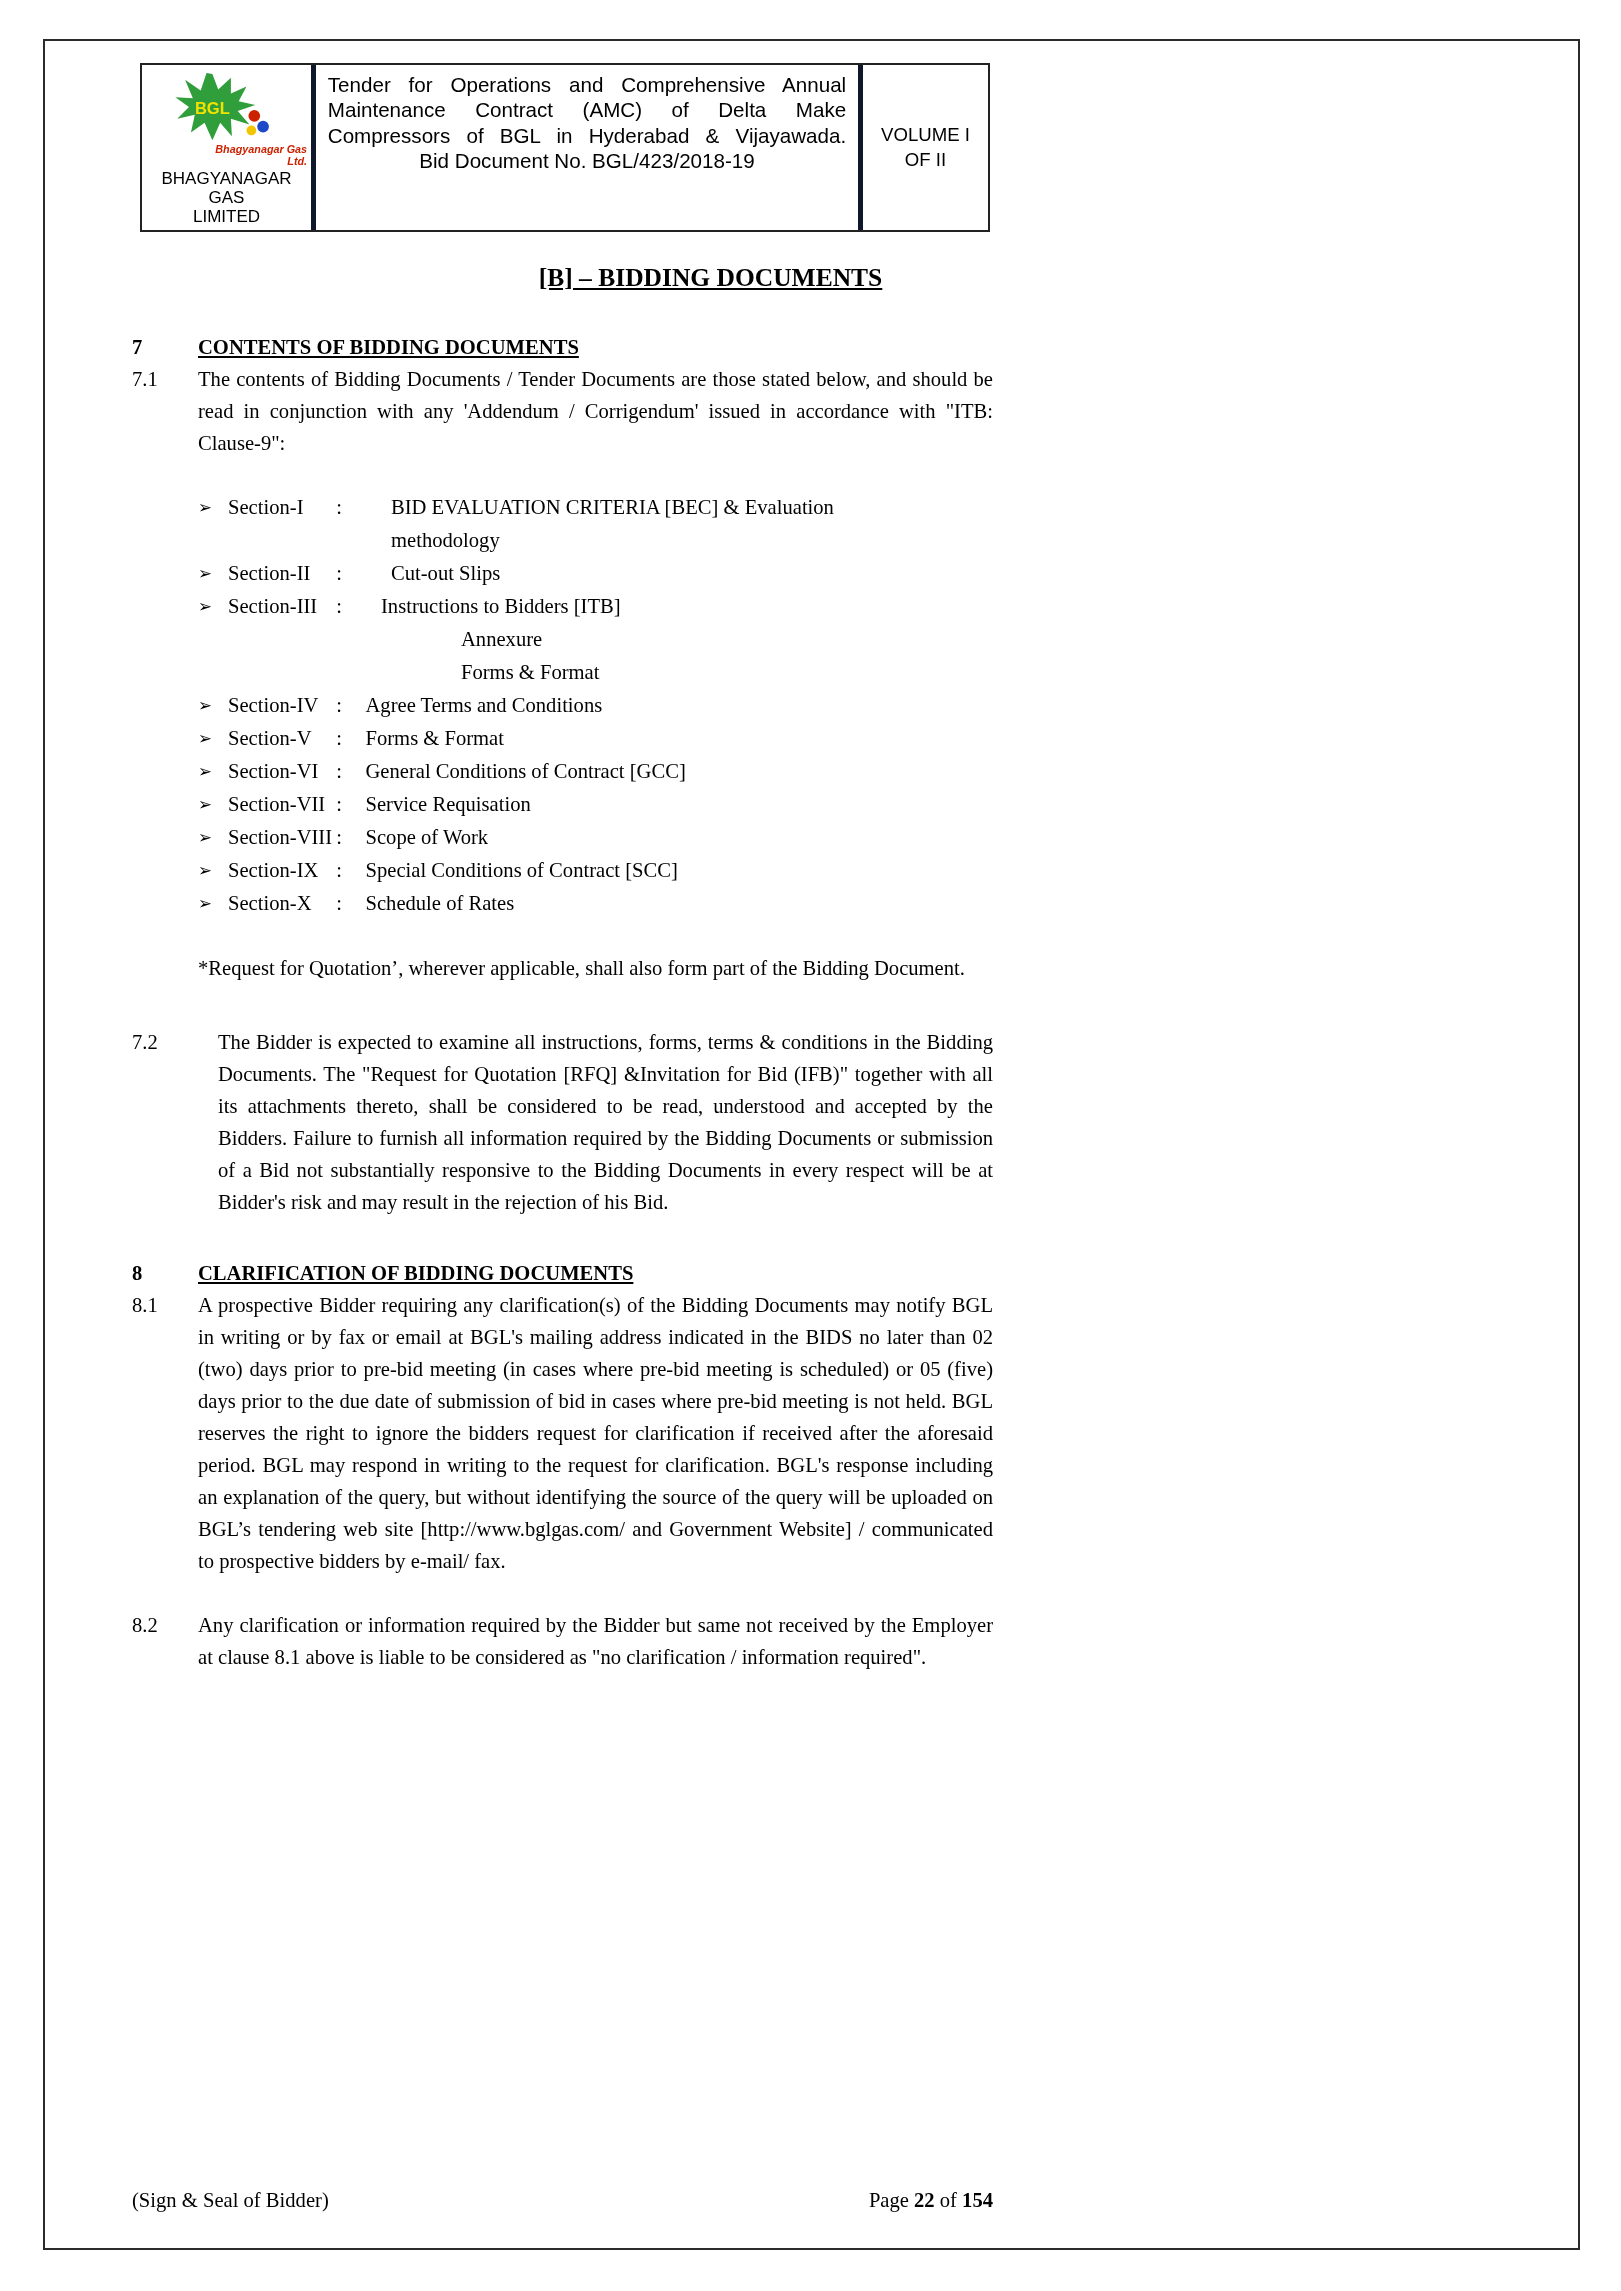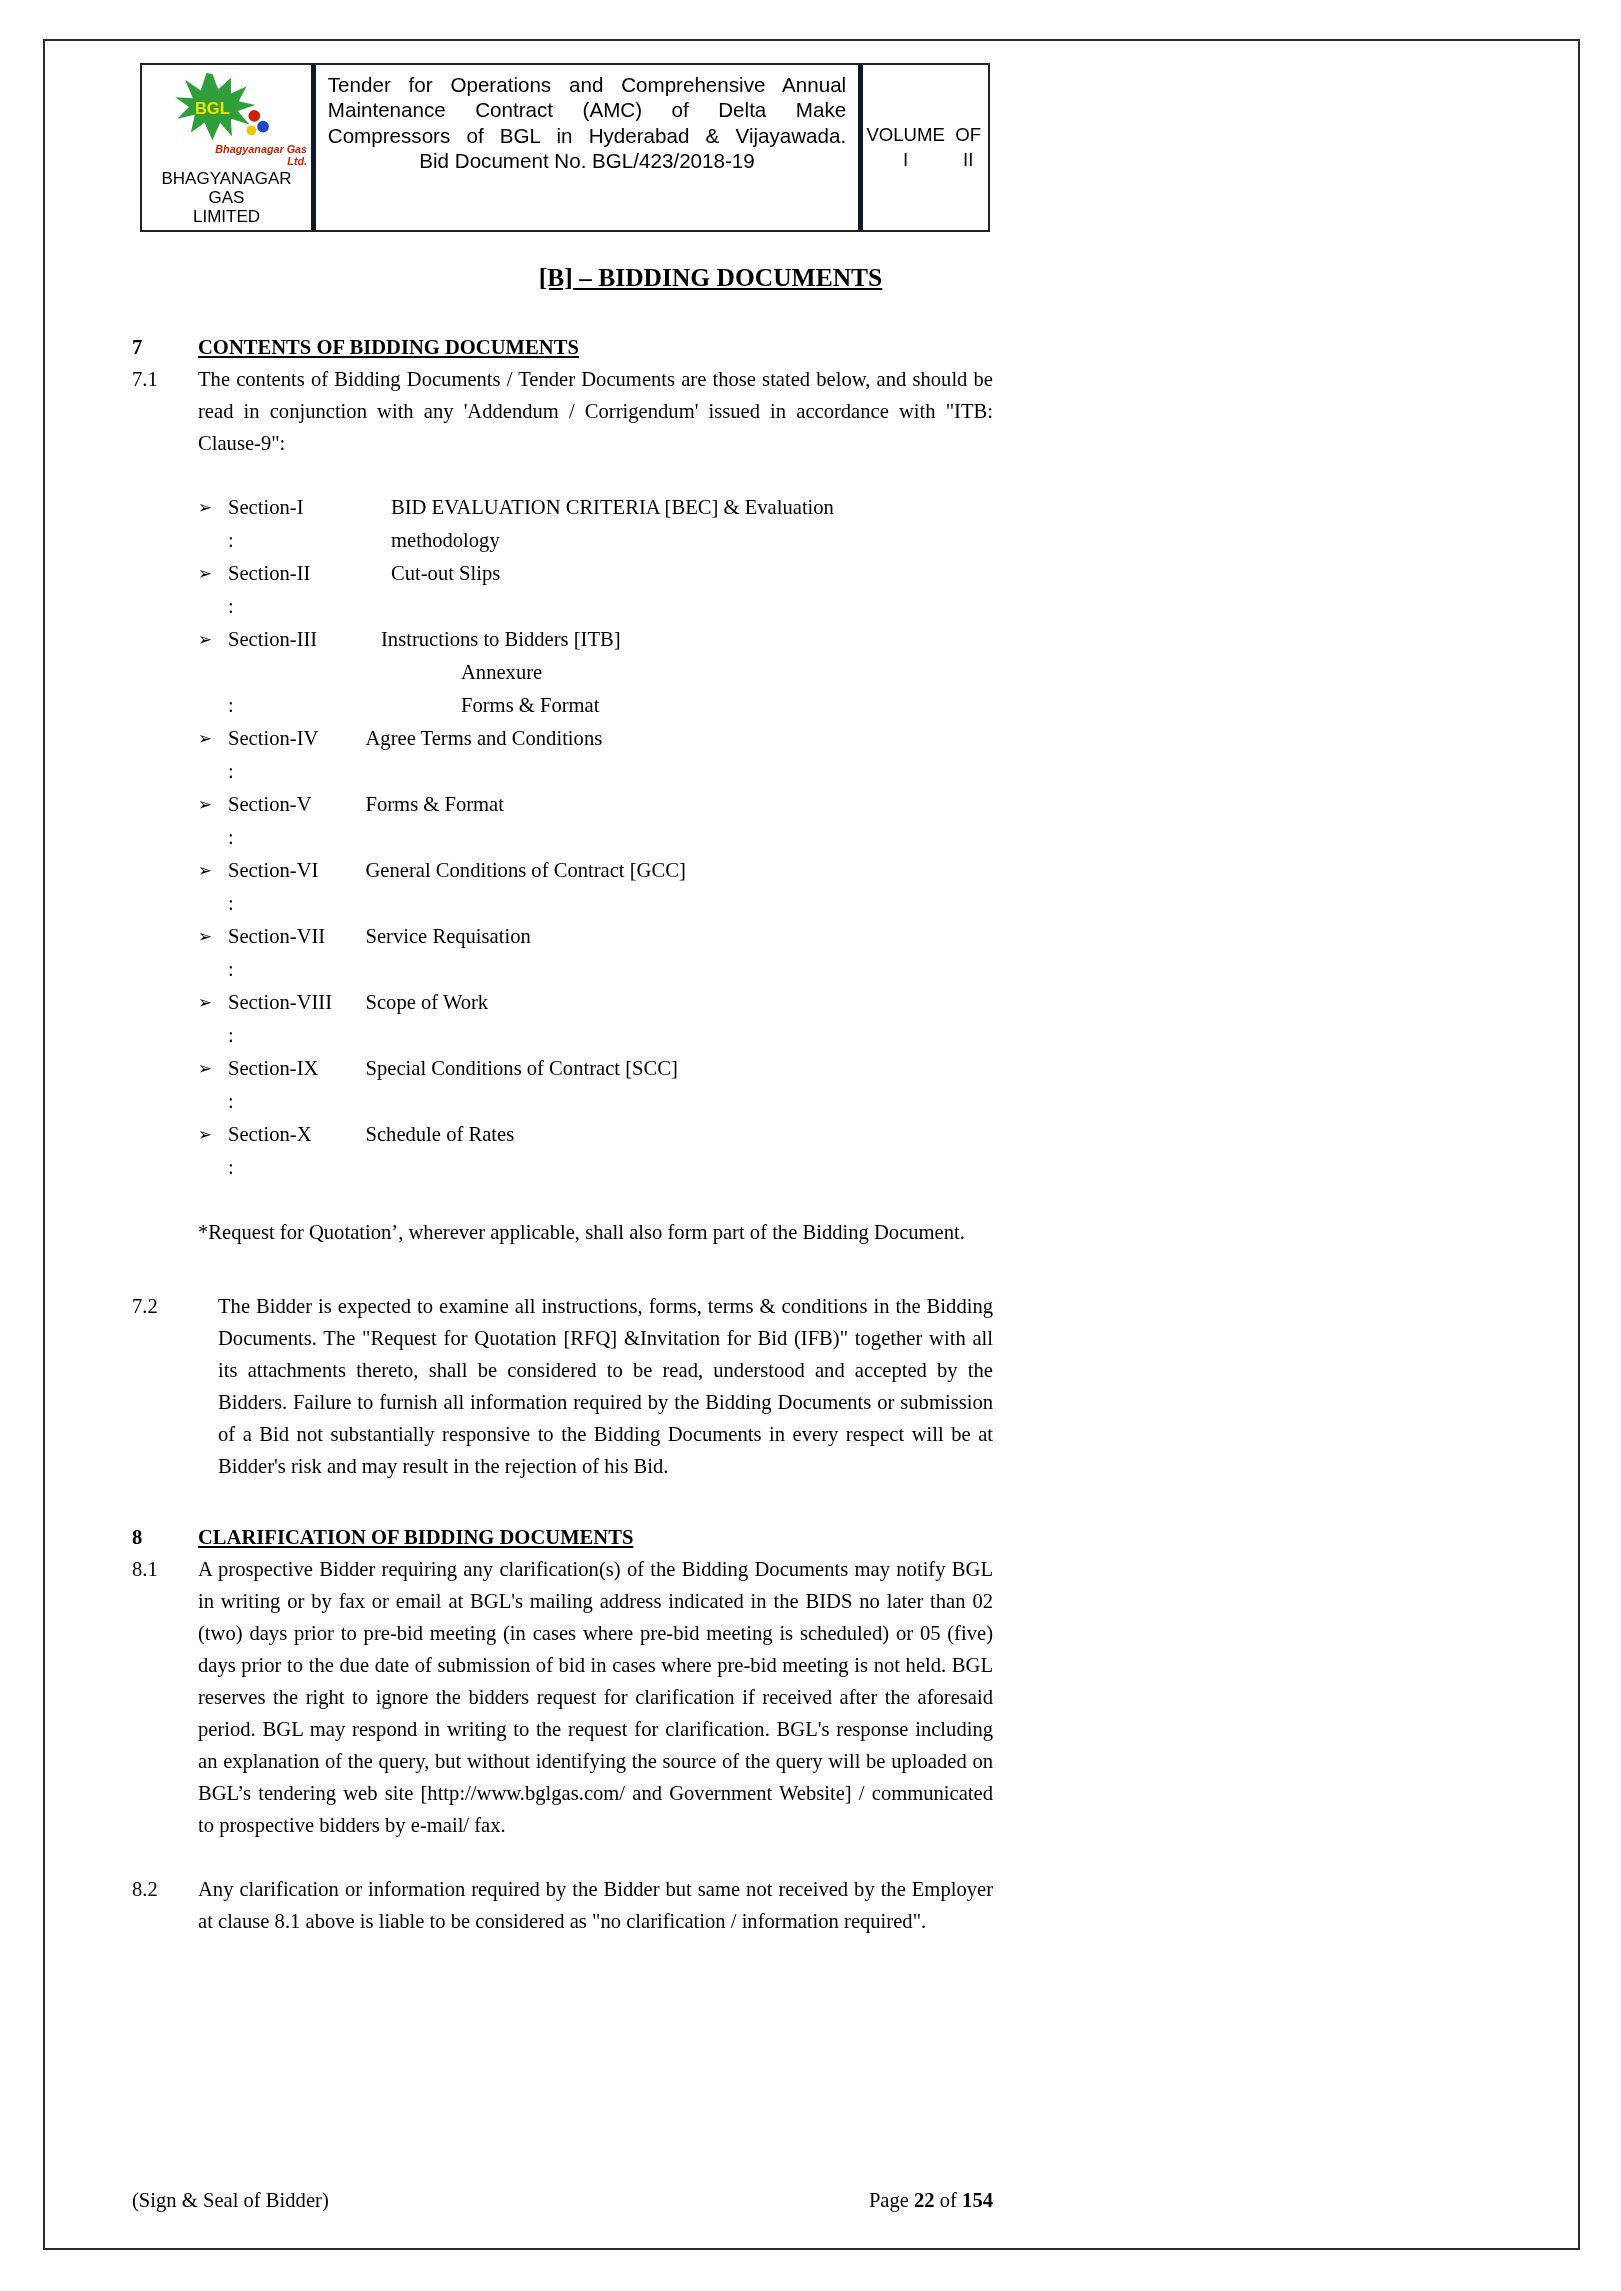--- a/index.html
+++ b/index.html
@@ -34,22 +34,22 @@
     font-size:17px; line-height:18.6px; text-align:center; margin-top:2.9px;
   }
   .title-cell {
     width:547px; padding:6.9px 11.8px 5.9px;
     font-family:"Liberation Sans", sans-serif;
     font-size:20.6px; line-height:25.5px;
   }
   .title-line { text-align:justify; text-align-last:justify; }
   .title-line-center { text-align:left; text-align-last:center; }
   .volume-cell {
-    width:125px; display:flex; 
-    align-items:center; justify-content:space-between;
+    width:125px; display:flex; flex-direction:column;
+    align-items:center; justify-content:center;
     font-family:"Liberation Sans", sans-serif;
     font-size:18.6px; line-height:24.5px; text-align:center;
   }
   
   .main-heading {
     position:absolute; left:0; top:263px; width:1421px;
     text-align:center; font-size:25.5px; font-weight:bold;
   }
   .main-heading span { text-decoration:underline; }
   
@@ -69,21 +69,21 @@
   .m50 { margin-top:42px;gap:20px; }
   
   .toc { margin:32px 0 0 0; }
   .toc-row { display:flex; line-height:33px; }
   .toc-bullet {
     width:30px; flex-shrink:0;
     font-family:"DejaVu Sans", sans-serif; font-size:16.7px;
   }
   .toc-name {
     width:114px; flex-shrink:0; display:flex;
-    justify-content:space-between; white-space:nowrap;flex-direction:column;
+    justify-content:space-between; white-space:nowrap;
   }
   .toc-desc { margin-left:23.5px; }
   .toc-desc.indent-a { margin-left:49px; }
   .toc-desc.indent-b { margin-left:39px; }
   .toc-desc .sub { padding-left:80px; }
   .note { margin-top:32px; }
   
   .footer {
     position:absolute; left:132px; top:2186px; width:861px;
     display:flex; justify-content:space-between;

